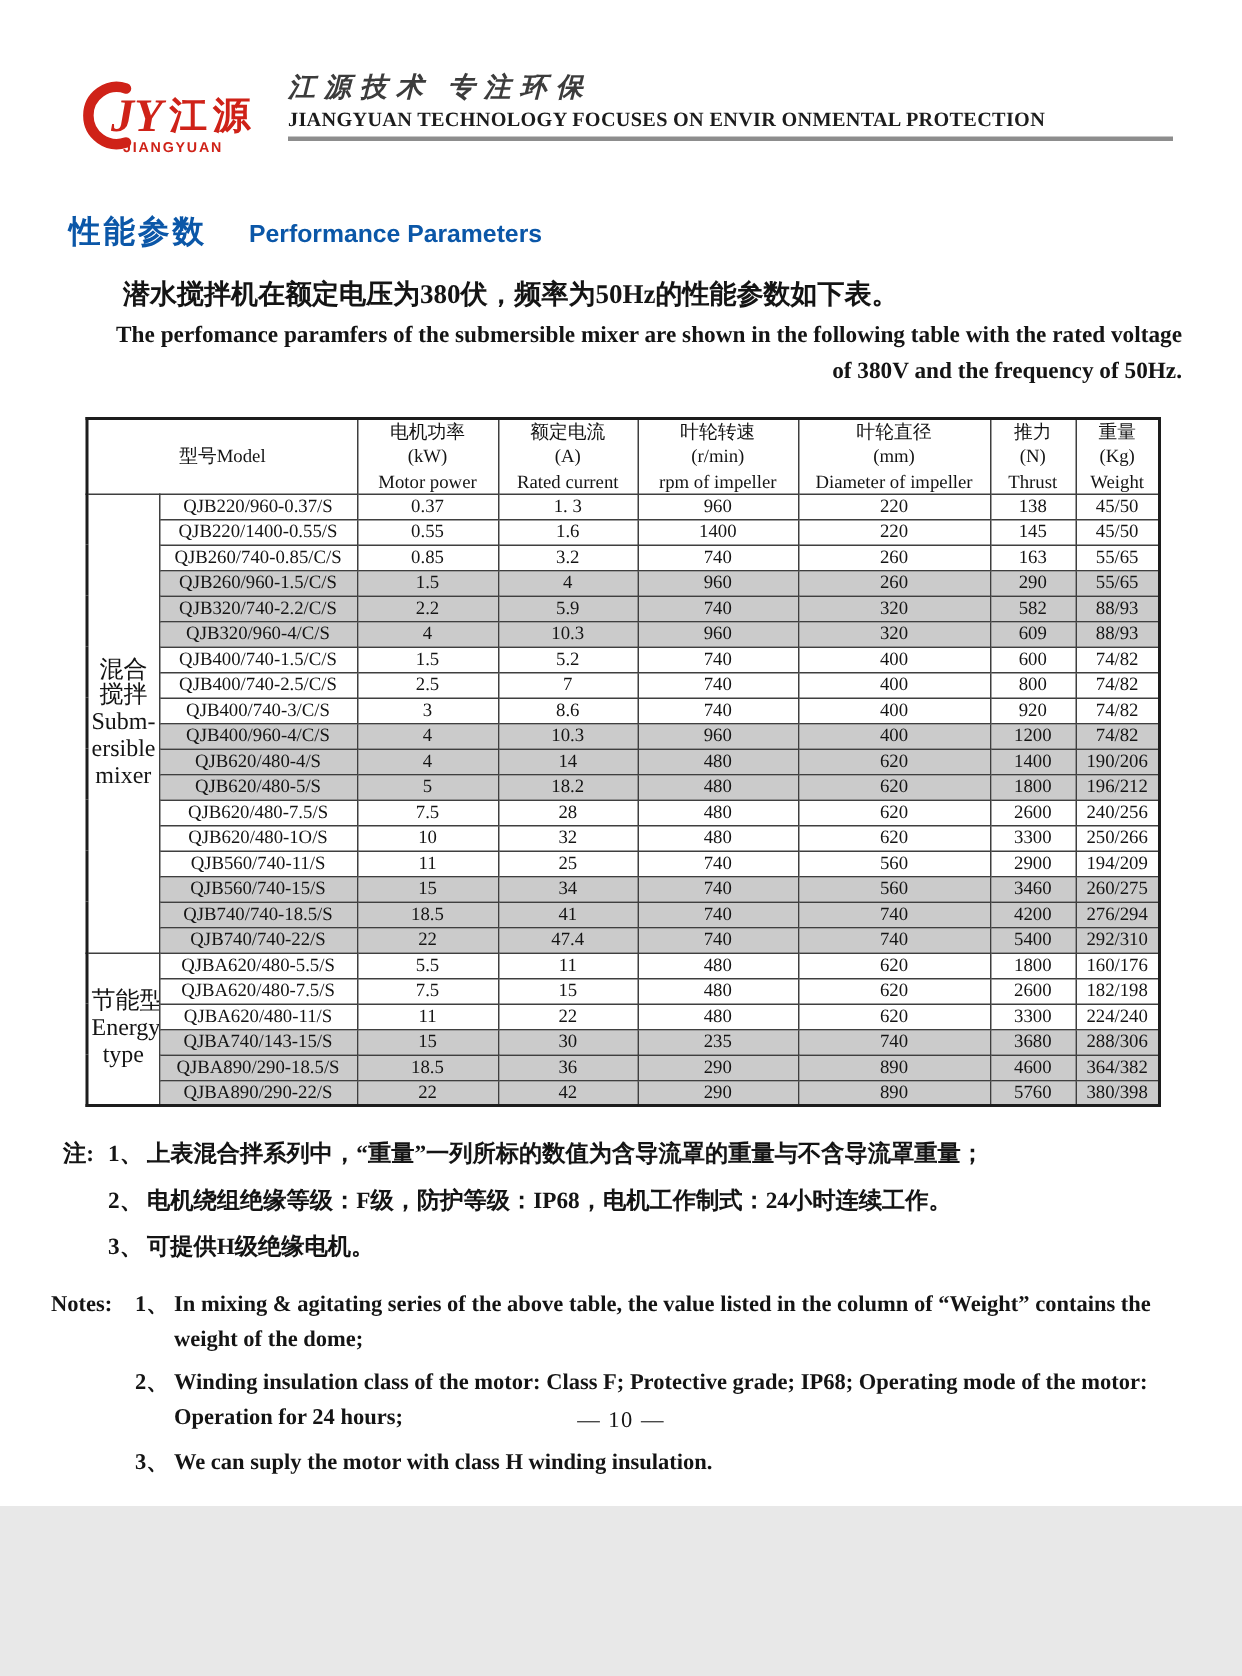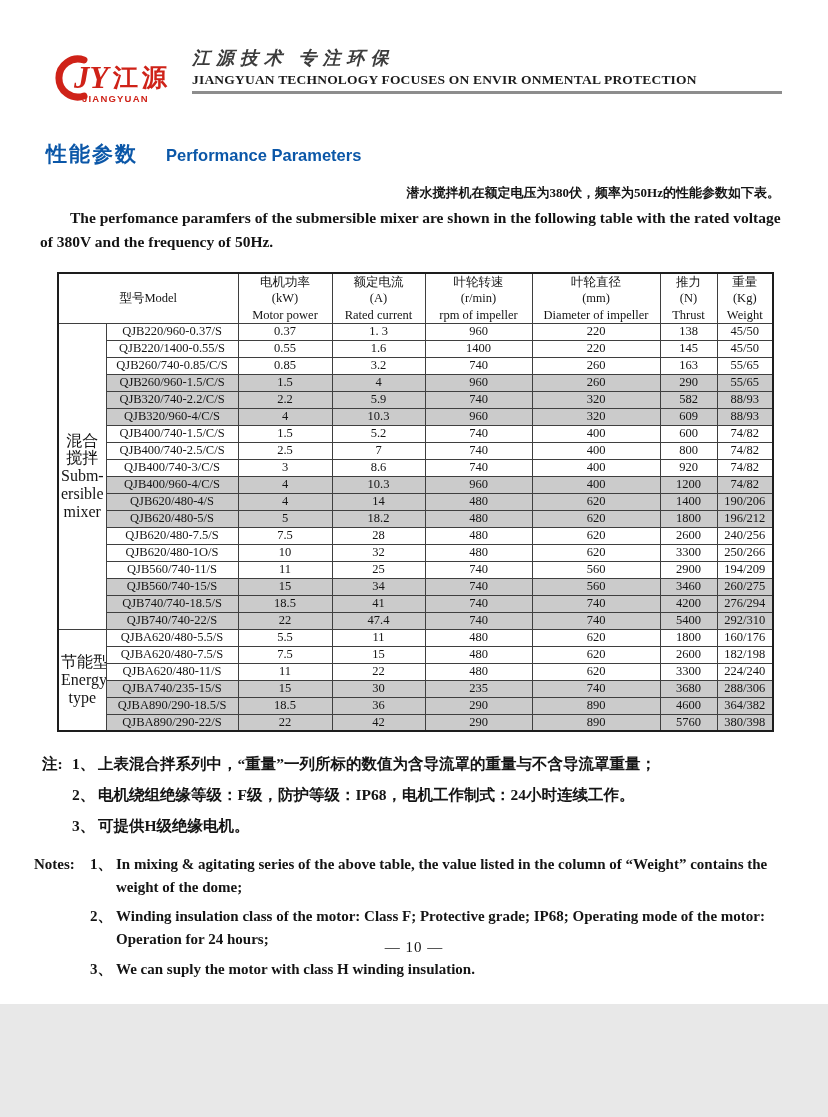--- a/index.html
+++ b/index.html
@@ -13,22 +13,22 @@
   .header { display:flex; align-items:flex-end; padding:46px 46px 0 50px; gap:14px; }
   .logo-box { flex:0 0 128px; }
   .tag-box { flex:1; padding-bottom:16px; }
   .tagline-cn { font-weight:bold; font-style:italic; font-size:18px; letter-spacing:6px; color:#3c3c3c; }
   .tagline-en { font-weight:bold; font-size:13.5px; letter-spacing:0.2px; color:#1c1c1c; margin-top:2px; }
   .header-rule { height:3px; background:#8d8d8d; margin-top:3px; }
   
   .sec-title { display:flex; align-items:baseline; gap:28px; margin:30px 0 0 46px; }
   .sec-title-cn { font-family:"Liberation Sans", sans-serif; font-weight:900; font-size:21px; letter-spacing:2px; color:#0b57a8; }
   .sec-title-en { font-family:"Liberation Sans", sans-serif; font-weight:600; font-size:16.5px; color:#0b57a8; }
-  .intro-cn { margin:16px 48px 0 46px; font-size:13px; font-weight:bold; text-indent:2em;text-align:right; }
-  .intro-en { margin:4px 40px 0 40px; font-size:15.5px; font-weight:bold; text-indent:30px; line-height:1.55; }
+  .intro-cn { margin:16px 48px 0 46px; font-size:18px; font-weight:bold; text-indent:2em; }
+  .intro-en { margin:4px 40px 0 40px; font-size:15.5px; font-weight:bold; text-indent:30px; line-height:1.55;text-align:right; }
   
   table.perf { border-collapse:collapse; margin:18px 0 0 57px; width:715px;
     font-size:12.5px; table-layout:fixed; }
   table.perf td, table.perf th { border:1px solid #3f3f3f; text-align:center; vertical-align:middle;
     padding:0 2px; height:17px; font-weight:normal; overflow:hidden; white-space:nowrap; }
   table.perf { border:2px solid #1d1d1d; }
   thead th { height:56px; line-height:1.3; background:#fff; }
   thead th div { line-height:1.3; }
   td.model-cell { text-align:left; padding-left:10px; }
   tr.shaded td { background:#cbcbcb; }
@@ -319,21 +319,21 @@
         <tr>
           <td class="model-cell">QJBA620/480-11/S</td>
           <td>11</td>
           <td>22</td>
           <td>480</td>
           <td>620</td>
           <td>3300</td>
           <td>224/240</td>
         </tr>
         <tr class="shaded">
-          <td class="model-cell">QJBA740/235-15/S</td>
+          <td class="model-cell">QJBA740/143-15/S</td>
           <td>15</td>
           <td>30</td>
           <td>235</td>
           <td>740</td>
           <td>3680</td>
           <td>288/306</td>
         </tr>
         <tr class="shaded">
           <td class="model-cell">QJBA890/290-18.5/S</td>
           <td>18.5</td>

